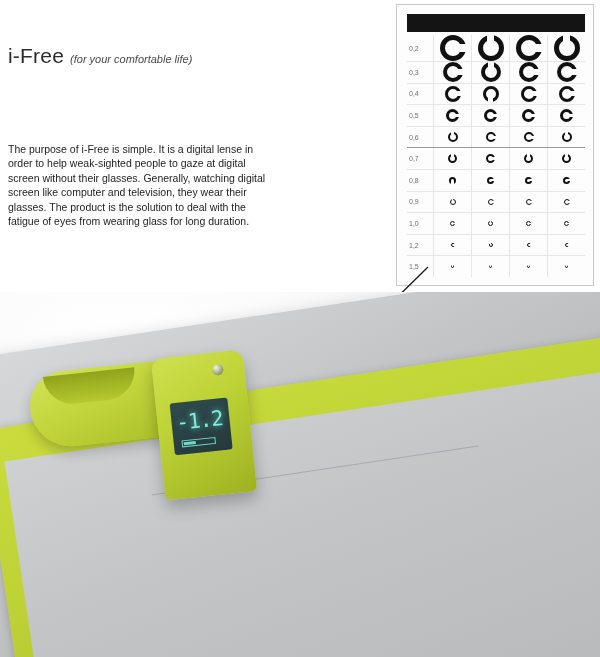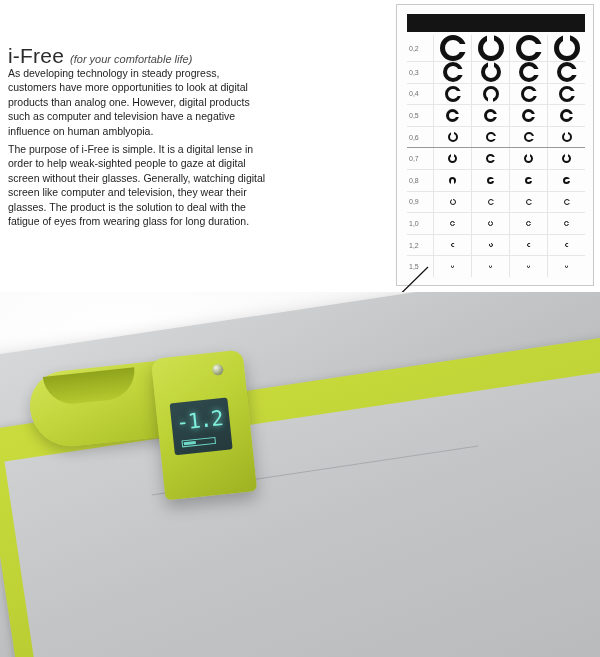--- a/index.html
+++ b/index.html
@@ -250,21 +250,20 @@
 </style>
 </head>
 <body>
 
 <div id="page" data-interactable="false">
 
   <div id="title-block" data-interactable="false">
     <span id="title-main" data-interactable="false">i-Free</span><span id="title-sub" data-interactable="false">(for your comfortable life)</span>
   </div>
 
-  <p class="body-text" id="para-1" data-interactable="false">As developing technology in steady progress, customers have more opportunities to look at digital products than analog one. However, digital products such as computer and television have a negative influence on human amblyopia.</p>
   <p class="body-text" id="para-2" data-interactable="false">The purpose of i-Free is simple. It is a digital lense in order to help weak-sighted people to gaze at digital screen without their glasses. Generally, watching digital screen like computer and television, they wear their glasses. The product is the solution to deal with the fatigue of eyes from wearing glass for long duration.</p>
 
   <div id="chart-panel" data-interactable="false">
     <div id="chart-topbar" data-interactable="false"></div>
     <div id="chart-grid" data-interactable="false">
         <div class="chart-row" data-interactable="false">
           <div class="chart-label" data-interactable="false">0,2</div>
           <div class="chart-cells" data-interactable="false">
             <div class="chart-cell" data-interactable="false">
               <span class="landolt" data-interactable="false" style="width: 26px; height: 26px;">

